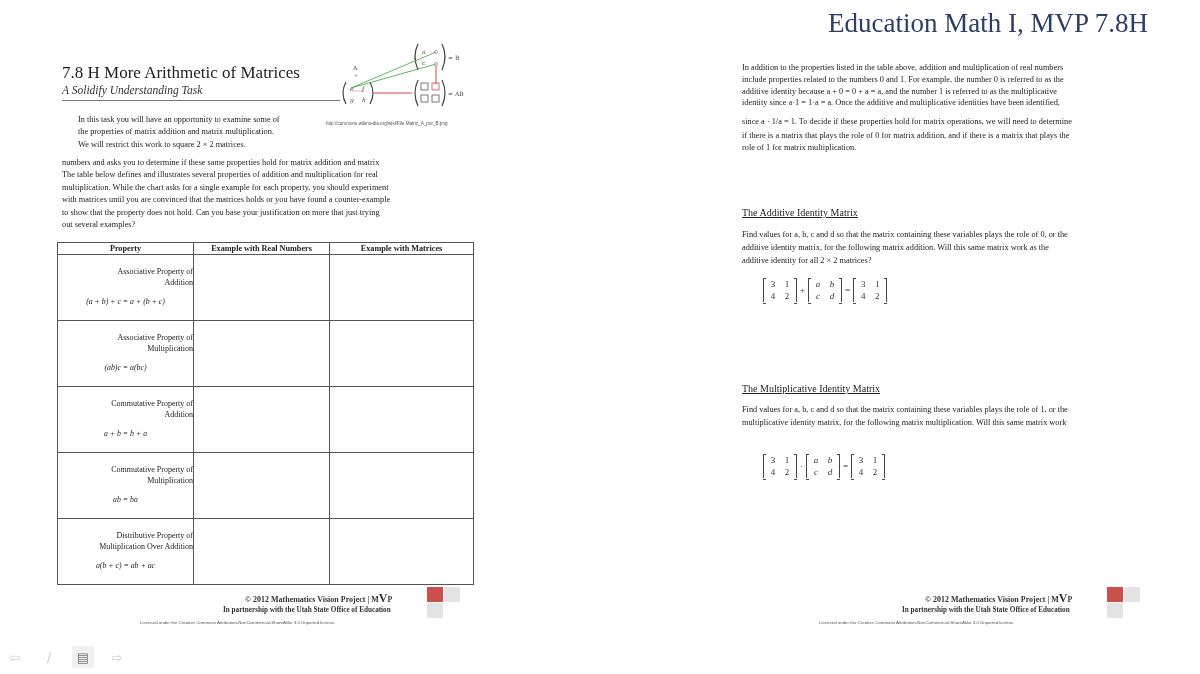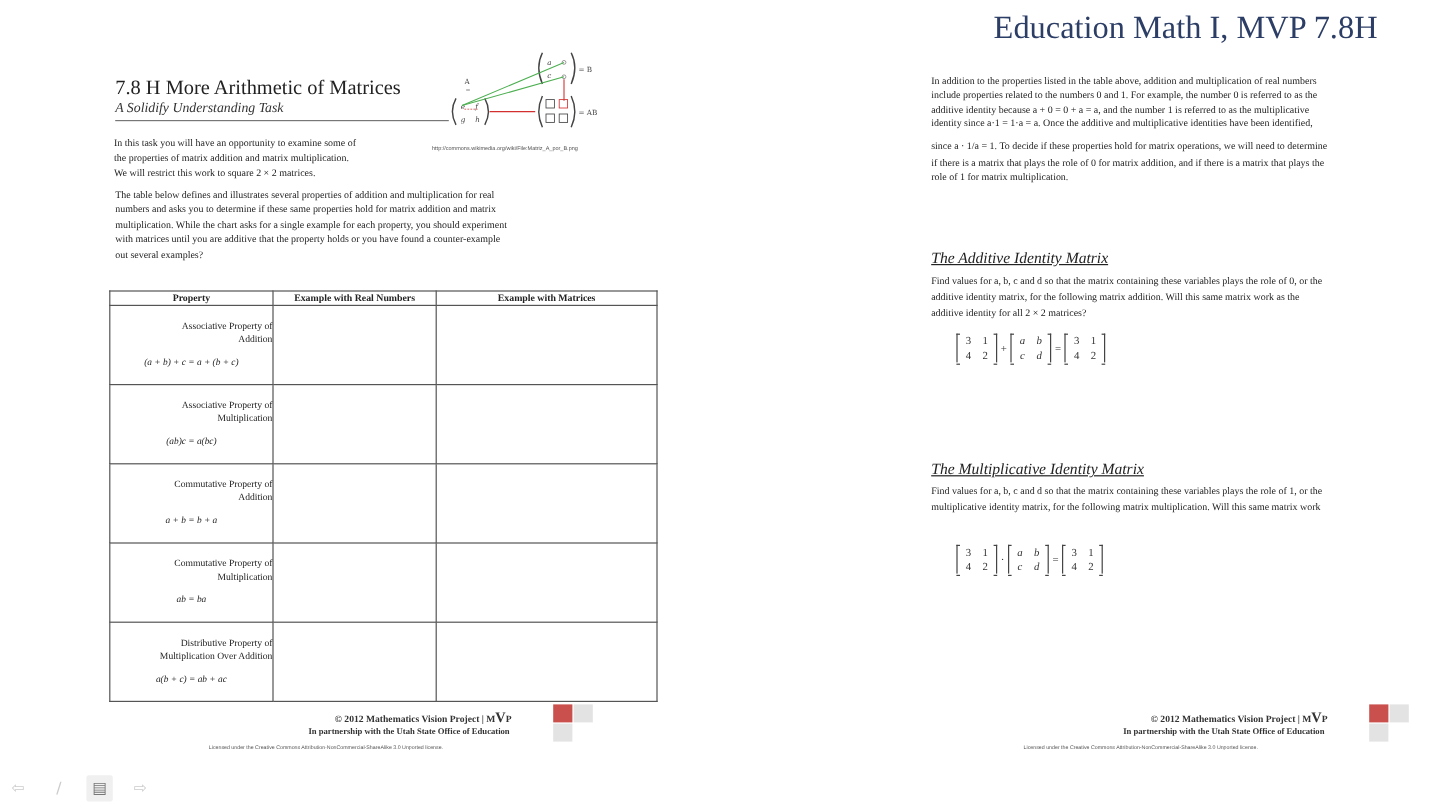--- a/index.html
+++ b/index.html
@@ -1,19 +1,19 @@
 <!DOCTYPE html>
 <html><head>
   <meta charset="utf-8">
   <style>
     * { box-sizing: border-box; margin: 0; padding: 0; }
     html, body { width: 1200px; height: 674px; background: #ffffff; overflow: hidden; }
     body { position: relative; font-family: "DejaVu Serif", serif; color: #2a2a2a; }
 
-    .page { position: absolute; margin-left: 34px; }
+    .page { position: absolute; }
     #page-left { left: 0; top: 0; width: 600px; height: 674px; }
     #page-right { left: 600px; top: 0; width: 600px; height: 517px; }
 
     .header-title {
       position: absolute; left: 828px; top: 8px;
       font-family: "Liberation Serif", serif; font-size: 27px; color: #2c3e66;
       white-space: nowrap;
     }
 
     .doc-title {
@@ -28,43 +28,43 @@
 
     .diagram { position: absolute; left: 340px; top: 40px; width: 170px; height: 80px; }
     .img-url {
       position: absolute; left: 326px; top: 121px;
       font-family: "Liberation Sans", sans-serif; font-size: 4.6px; color: #555; white-space: nowrap;
     }
 
     .para {
       position: absolute; font-family: "Liberation Serif", serif; font-size: 8.3px; line-height: 12.4px; color: #222;
     }
-    .intro { left: 61px; top: 114px; width: 260px; }
+    .intro { left: 78px; top: 114px; width: 260px; }
     .explain { left: 62px; top: 157px; width: 400px; }
 
     table.props {
-      position: absolute; left: 57px; top: 242px; width: 457px; border-collapse: collapse;
+      position: absolute; left: 57px; top: 242px; width: 417px; border-collapse: collapse;
       font-family: "Liberation Serif", serif; font-size: 8px; color: #222;
     }
     table.props th { border: 1.3px solid #555; font-weight: bold; height: 12px; line-height: 10px; padding: 0; font-size: 8.2px; }
     table.props td { border: 1.3px solid #555; height: 66px; vertical-align: top; padding: 0; }
     table.props th:nth-child(1), table.props td:nth-child(1) { width: 136px; }
     table.props th:nth-child(2), table.props td:nth-child(2) { width: 136px; }
     .prop-name { text-align: right; margin-top: 11px; line-height: 11px; font-size: 8px; }
     .prop-eq { text-align: center; font-style: italic; margin-top: 9px; font-size: 7.8px; }
 
     .footer-copy { position: absolute; font-family: "Liberation Serif", serif; font-size: 8px; color: #333; white-space: nowrap; font-weight: bold;}
     .footer-copy .mvp { font-size: 8px; }
     .footer-copy .mvp b { font-size: 12px; }
     .footer-partner { position: absolute; font-family: "Liberation Serif", serif; font-size: 7.2px; color: #333; white-space: nowrap; font-weight: bold;}
     .footer-license { position: absolute; font-family: "Liberation Sans", sans-serif; font-size: 4.4px; color: #555; white-space: nowrap; }
     .logo-sq { position: absolute; width: 16px; height: 15px; }
 
     .section-head {
-      position: absolute; font-family: "Liberation Serif", serif; font-size: 13px; text-decoration: underline; color: #222; font-style: italic;
+      position: absolute; font-family: "Liberation Serif", serif; font-size: 10px; text-decoration: underline; color: #222;
     }
 
     .matrix-eq { position: absolute; font-family: "Liberation Serif", serif; font-size: 9px; color: #333; display: flex; align-items: center; gap: 2px; }
     .mtx { display: inline-grid; grid-template-columns: 14px 14px; grid-template-rows: 12px 12px; border-left: 1px solid #444; border-right: 1px solid #444; padding: 0 2px; position: relative; text-align: center; line-height: 12px; }
     .mtx::before, .mtx::after { content: ""; position: absolute; width: 3px; height: 100%; top: 0; border-top: 1px solid #444; border-bottom: 1px solid #444; }
     .mtx::before { left: -1px; }
     .mtx::after { right: -1px; }
     .mtx .v { font-style: italic; }
     .op { font-size: 9px; padding: 0 1px; }
 
@@ -119,24 +119,25 @@
   </svg>
   <div class="img-url">http://commons.wikimedia.org/wiki/File:Matriz_A_por_B.png</div>
 
   <div class="para intro">
     <div>In this task you will have an opportunity to examine some of</div>
     <div>the properties of matrix addition and matrix multiplication.</div>
     <div>We will restrict this work to square 2 × 2 matrices.</div>
   </div>
 
   <div class="para explain">
+    <div>numbers and asks you to determine if these same properties hold for matrix addition and matrix</div>
     <div>The table below defines and illustrates several properties of addition and multiplication for real</div>
-    <div>numbers and asks you to determine if these same properties hold for matrix addition and matrix</div>
     <div>multiplication.  While the chart asks for a single example for each property, you should experiment</div>
-    <div>with matrices until you are additive that the property holds or you have found a counter-example</div>
+    <div>with matrices until you are convinced that the matrices holds or you have found a counter-example</div>
+    <div>to show that the property does not hold.  Can you base your justification on more that just trying</div>
     <div>out several examples?</div>
   </div>
 
   <table class="props">
     <thead>
       <tr>
         <th>Property</th>
         <th>Example with Real Numbers</th>
         <th>Example with Matrices</th>
       </tr>

